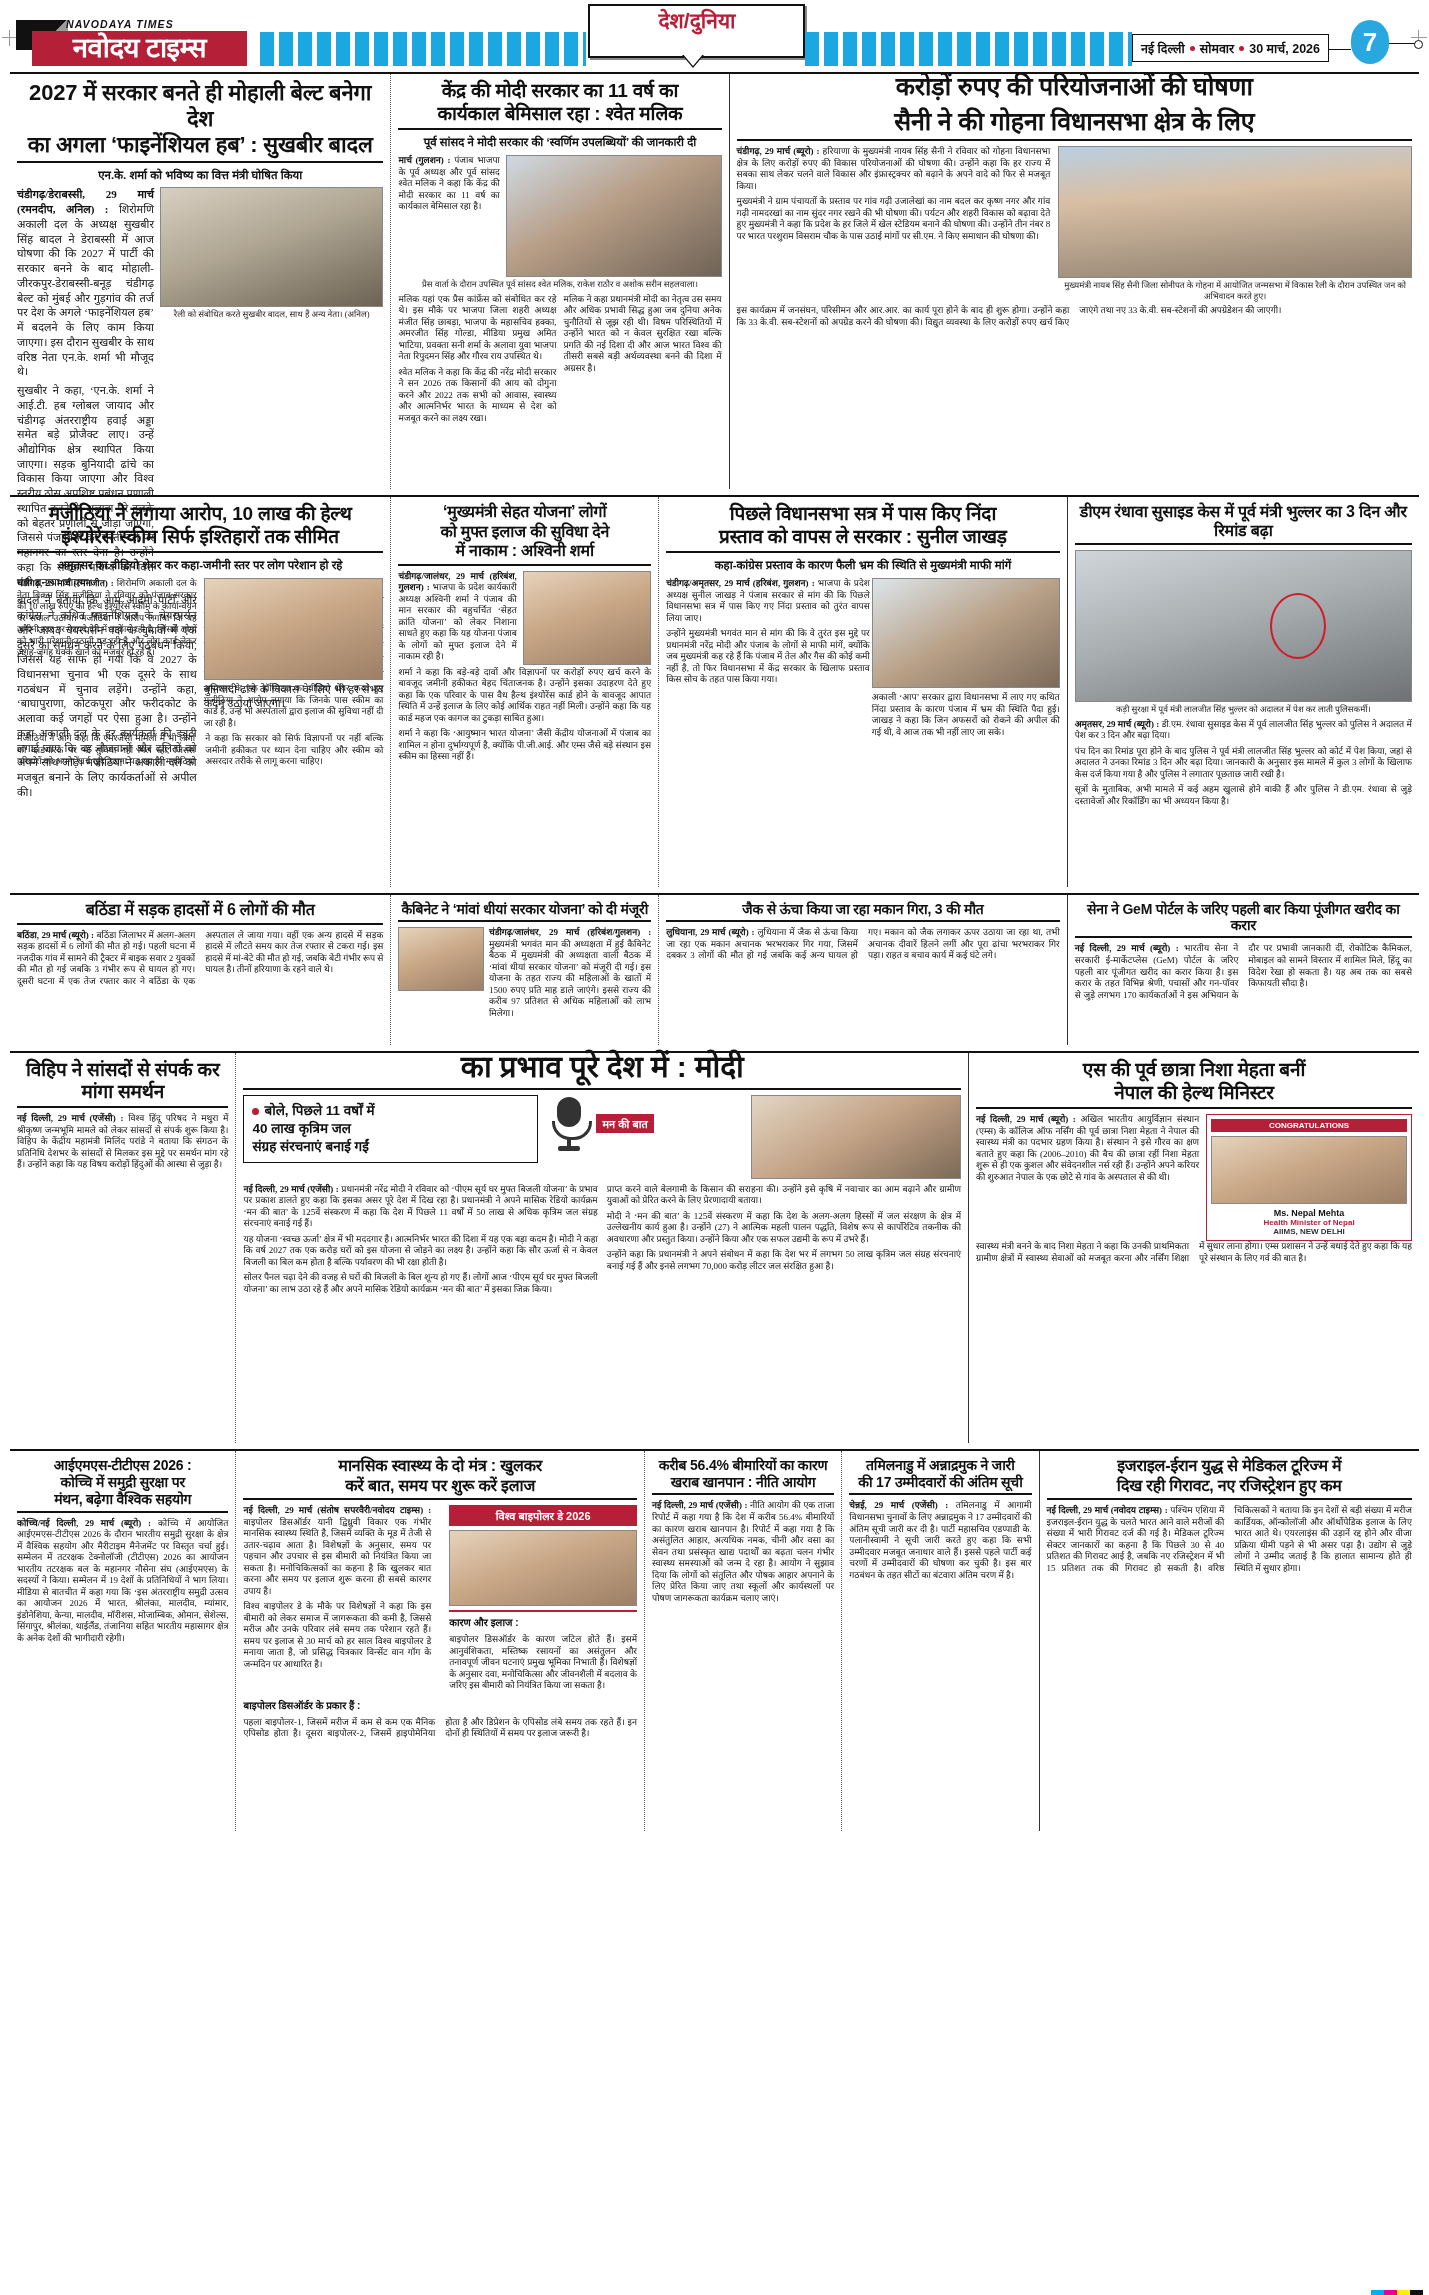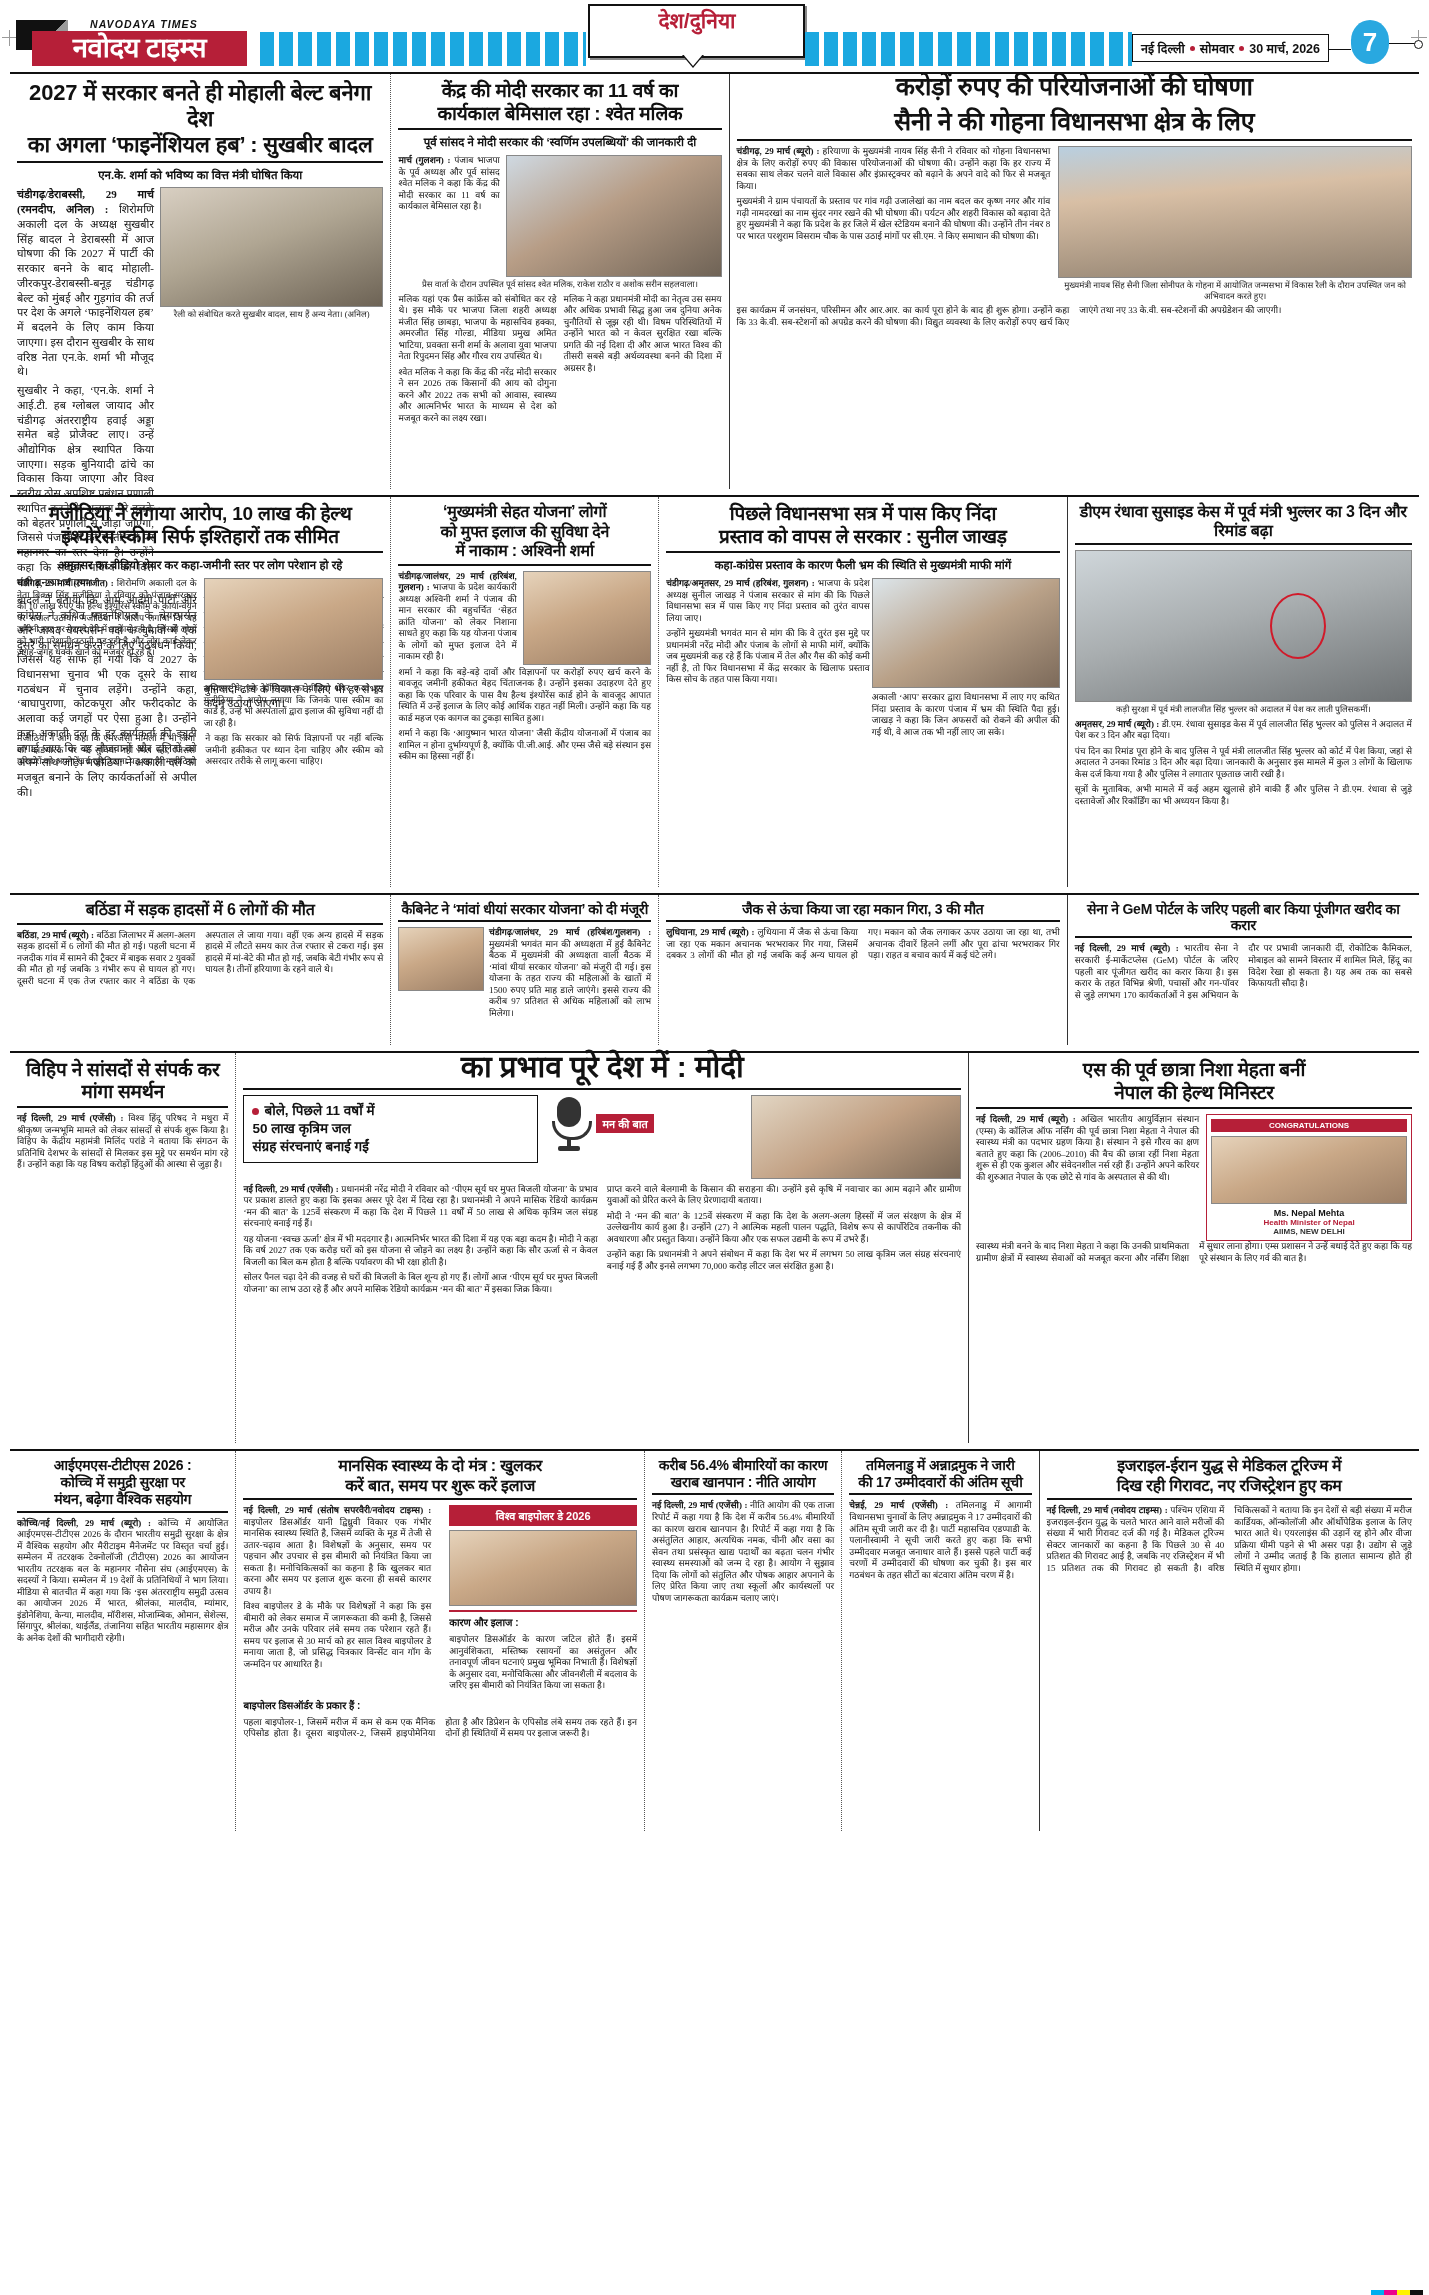--- a/index.html
+++ b/index.html
@@ -3,21 +3,21 @@
 <meta charset="utf-8">
 <style>
   html,body{margin:0;padding:0;background:#fff;}
   body{width:1429px;height:2295px;font-family:"Liberation Serif",serif;color:#111;overflow:hidden;position:relative;}
   .page{width:1429px;height:2295px;position:relative;box-sizing:border-box;padding:0 10px;}
 
   
   .masthead{position:relative;height:58px;margin:8px 0 0 0;display:flex;align-items:flex-end;}
   .mh-logoblock{position:relative;width:250px;height:52px;flex:0 0 auto;}
   .mh-corner{position:absolute;left:6px;top:6px;width:52px;height:30px;background:linear-gradient(135deg,#111 0 62%,#9a9a9a 62% 100%);}
-  .mh-eng{position:absolute;left:80px;top:4px;font-family:"Liberation Sans",sans-serif;font-style:italic;font-weight:bold;font-size:10.5px;letter-spacing:1.1px;color:#111;}
+  .mh-eng{position:absolute;left:56px;top:4px;font-family:"Liberation Sans",sans-serif;font-style:italic;font-weight:bold;font-size:10.5px;letter-spacing:1.1px;color:#111;}
   .mh-red{position:absolute;left:22px;top:17px;width:215px;height:35px;background:#b61f38;display:flex;align-items:center;justify-content:center;}
   .mh-red span{font-family:"Liberation Sans",sans-serif;font-weight:bold;font-size:27px;color:#fff;letter-spacing:-0.5px;line-height:1;transform:scaleX(1.02);}
   .mh-bars{flex:1 1 auto;height:34px;align-self:flex-end;position:relative;overflow:hidden;}
   .mh-bars i{position:absolute;top:0;width:14px;height:34px;background:#1ba8e0;display:block;}
   .mh-center{flex:0 0 auto;width:215px;height:58px;position:relative;margin:0 2px;}
   .mh-center .box{position:absolute;left:0;top:-4px;width:213px;height:50px;background:#fff;border:2px solid #111;display:flex;justify-content:center;box-shadow:2px 2px 0 #888;}
   .mh-center .box span{font-family:"Liberation Sans",sans-serif;font-weight:bold;font-size:21px;color:#b61f38;}
   .mh-center .tail{position:absolute;left:94px;top:45px;width:0;height:0;border-left:11px solid transparent;border-right:11px solid transparent;border-top:13px solid #fff;filter:drop-shadow(0 2px 0 #111);}
   .mh-date{flex:0 0 auto;height:26px;border:1.3px solid #111;background:#fff;display:flex;align-items:center;padding:0 8px;align-self:flex-end;margin-bottom:4px;}
   .mh-date span{font-family:"Liberation Sans",sans-serif;font-weight:bold;font-size:12.5px;white-space:nowrap;}
@@ -331,21 +331,21 @@
       <div class="hl-ul"></div>
       <p class="bt tiny"><span class="dateline">नई दिल्ली, 29 मार्च (एजेंसी) :</span> <span>विश्व हिंदू परिषद ने मथुरा में श्रीकृष्ण जन्मभूमि मामले को लेकर सांसदों से संपर्क शुरू किया है। विहिप के केंद्रीय महामंत्री मिलिंद परांडे ने बताया कि संगठन के प्रतिनिधि देशभर के सांसदों से मिलकर इस मुद्दे पर समर्थन मांग रहे हैं। उन्होंने कहा कि यह विषय करोड़ों हिंदुओं की आस्था से जुड़ा है।</span></p>
     </div>
 
     <div class="col vsep" style="width:52%;">
       <h1 class="hl xl" style="font-size:30px;margin-top:-3px">का प्रभाव पूरे देश में : मोदी</h1>
       <div class="hl-ul"></div>
       <div style="display:flex;gap:8px;align-items:flex-start;margin-bottom:5px;">
         <div class="pmbox" style="width:42%;box-sizing:border-box;">
           <div><span class="bullet"></span><span>बोले, पिछले 11 वर्षों में</span></div>
-          <div>50 लाख कृत्रिम जल</div>
+          <div>40 लाख कृत्रिम जल</div>
           <div>संग्रह संरचनाएं बनाई गईं</div>
         </div>
         <div style="width:28%;display:flex;align-items:center;gap:4px;">
           <div class="mic">
             <div class="cap1"></div>
               <div class="cap2"></div>
               <div class="stem"></div>
               <div class="base"></div>
           </div>
           <div>

